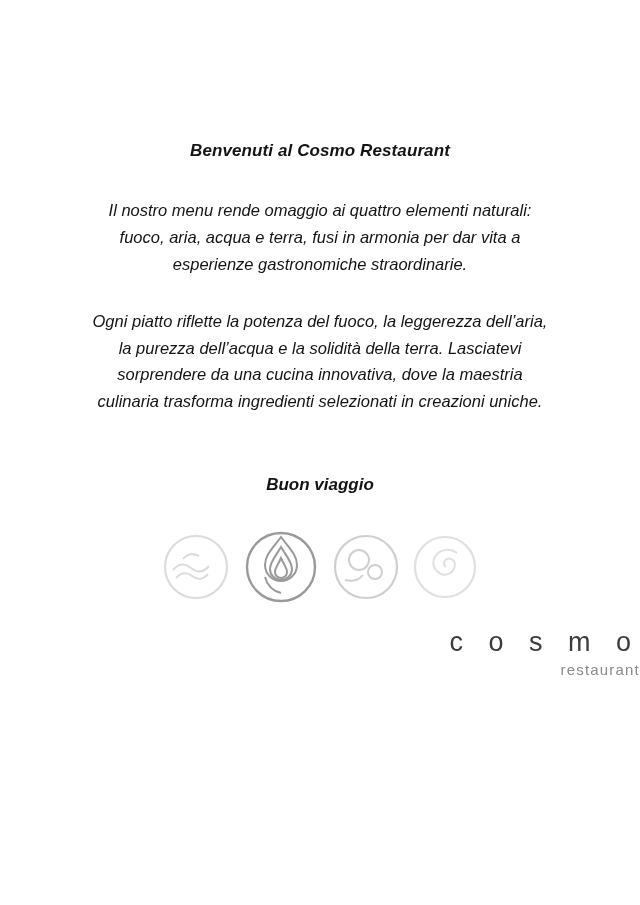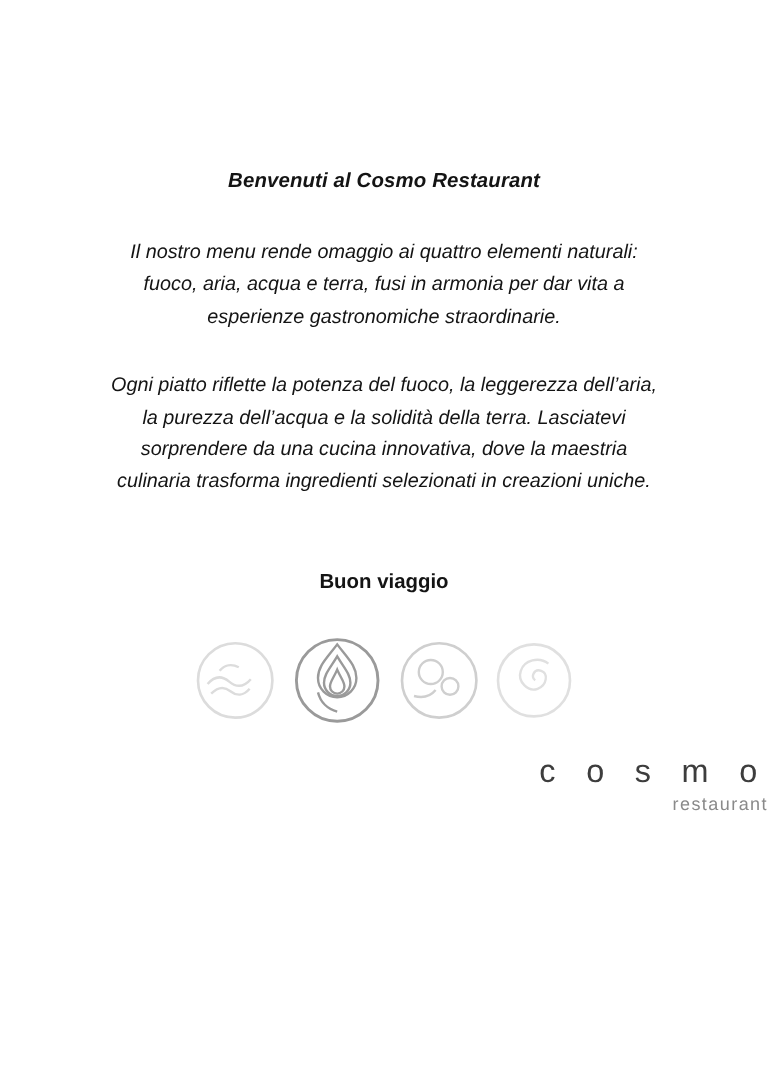--- a/index.html
+++ b/index.html
@@ -41,20 +41,21 @@
     font-size: 16.5px;
     line-height: 1.63;
     color: #141414;
     margin: 0 auto;
     max-width: 470px;
   }
   .para.p1 { margin-bottom: 30px; }
   .para.p2 { margin-bottom: 60px; max-width: 460px; }
   .para.p3 { margin-bottom: 32px; max-width: 440px; }
   .signoff {
+    font-style: italic;
     font-weight: bold;
     font-size: 17px;
     color: #141414;
     margin: 0 0 30px 0;
   }
 
   .emblems {
     display: flex;
     justify-content: center;
     align-items: center;

